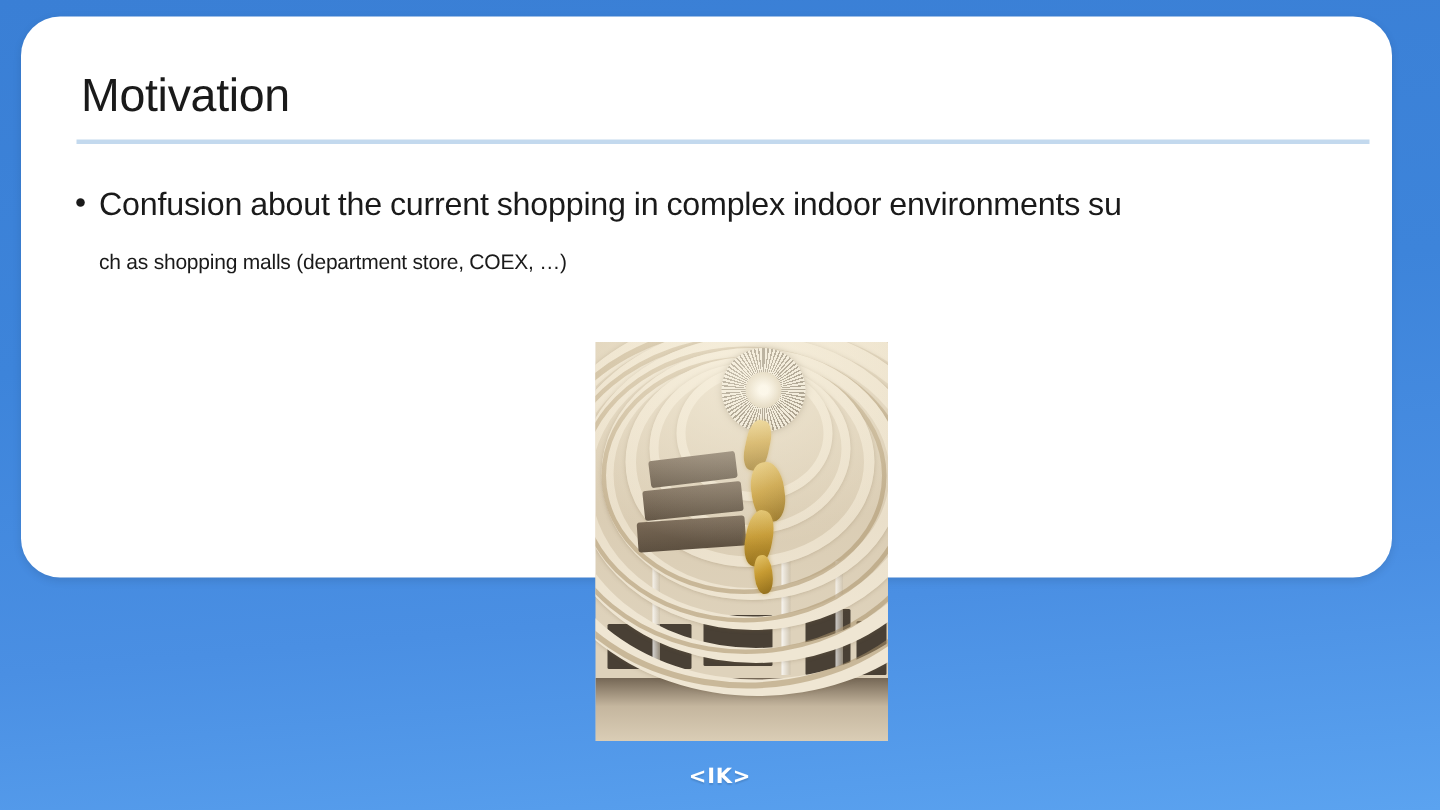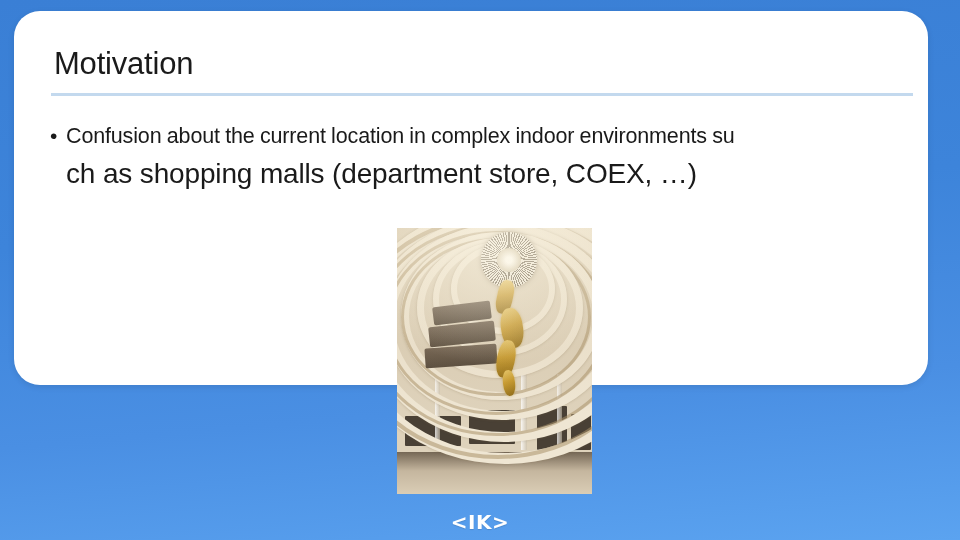--- a/index.html
+++ b/index.html
@@ -72,21 +72,21 @@
   .bullet-text {
     flex: 1 1 auto;
     font-size: 21.5px;
     line-height: 38px;
     color: #1a1a1a;
     letter-spacing: -0.15px;
     word-spacing: -0.5px;
   }
   .bullet-line2 {
     padding-left: 16px;
-    font-size: 28px;
+    font-size: 14px;
     line-height: 38px;
     color: #1a1a1a;
     letter-spacing: -0.15px;
   }
 
   
   .photo-frame {
     position: absolute;
     left: 383px;
     top: 217px;
@@ -184,21 +184,21 @@
   }
 
   
   .footer-logo {
     position: absolute;
     left: 0;
     right: 0;
     top: 510px;
     text-align: center;
     color: #ffffff;
-    font-size: 20px;
+    font-size: 14px;
     font-weight: 700;
     letter-spacing: 0.5px;
     font-family: "DejaVu Sans", sans-serif;
     text-shadow: 0 1px 1px rgba(0,0,0,0.12);
   }
 </style>
 </head>
 <body>
 
 <div id="slide-root">
@@ -207,21 +207,21 @@
 
   <div class="slide-card">
 
     <div class="slide-title">Motivation</div>
 
     <div class="title-rule"></div>
 
     <div class="body-block">
       <div class="bullet-row">
         <span class="bullet-dot">•</span>
-        <span class="bullet-text">Confusion about the current location in complex indoor environments su</span>
+        <span class="bullet-text">Confusion about the current shopping in complex indoor environments su</span>
       </div>
       <div class="bullet-line2">ch as shopping malls (department store, COEX, …)</div>
     </div>
 
     <div class="photo-frame">
       <div class="photo-inner">
 
         <div class="ph-floor"></div>
         <div class="ph-dark-box" style="left:8px;  top:188px; width:56px; height:30px;"></div>
         <div class="ph-dark-box" style="left:72px; top:182px; width:46px; height:34px;"></div>

